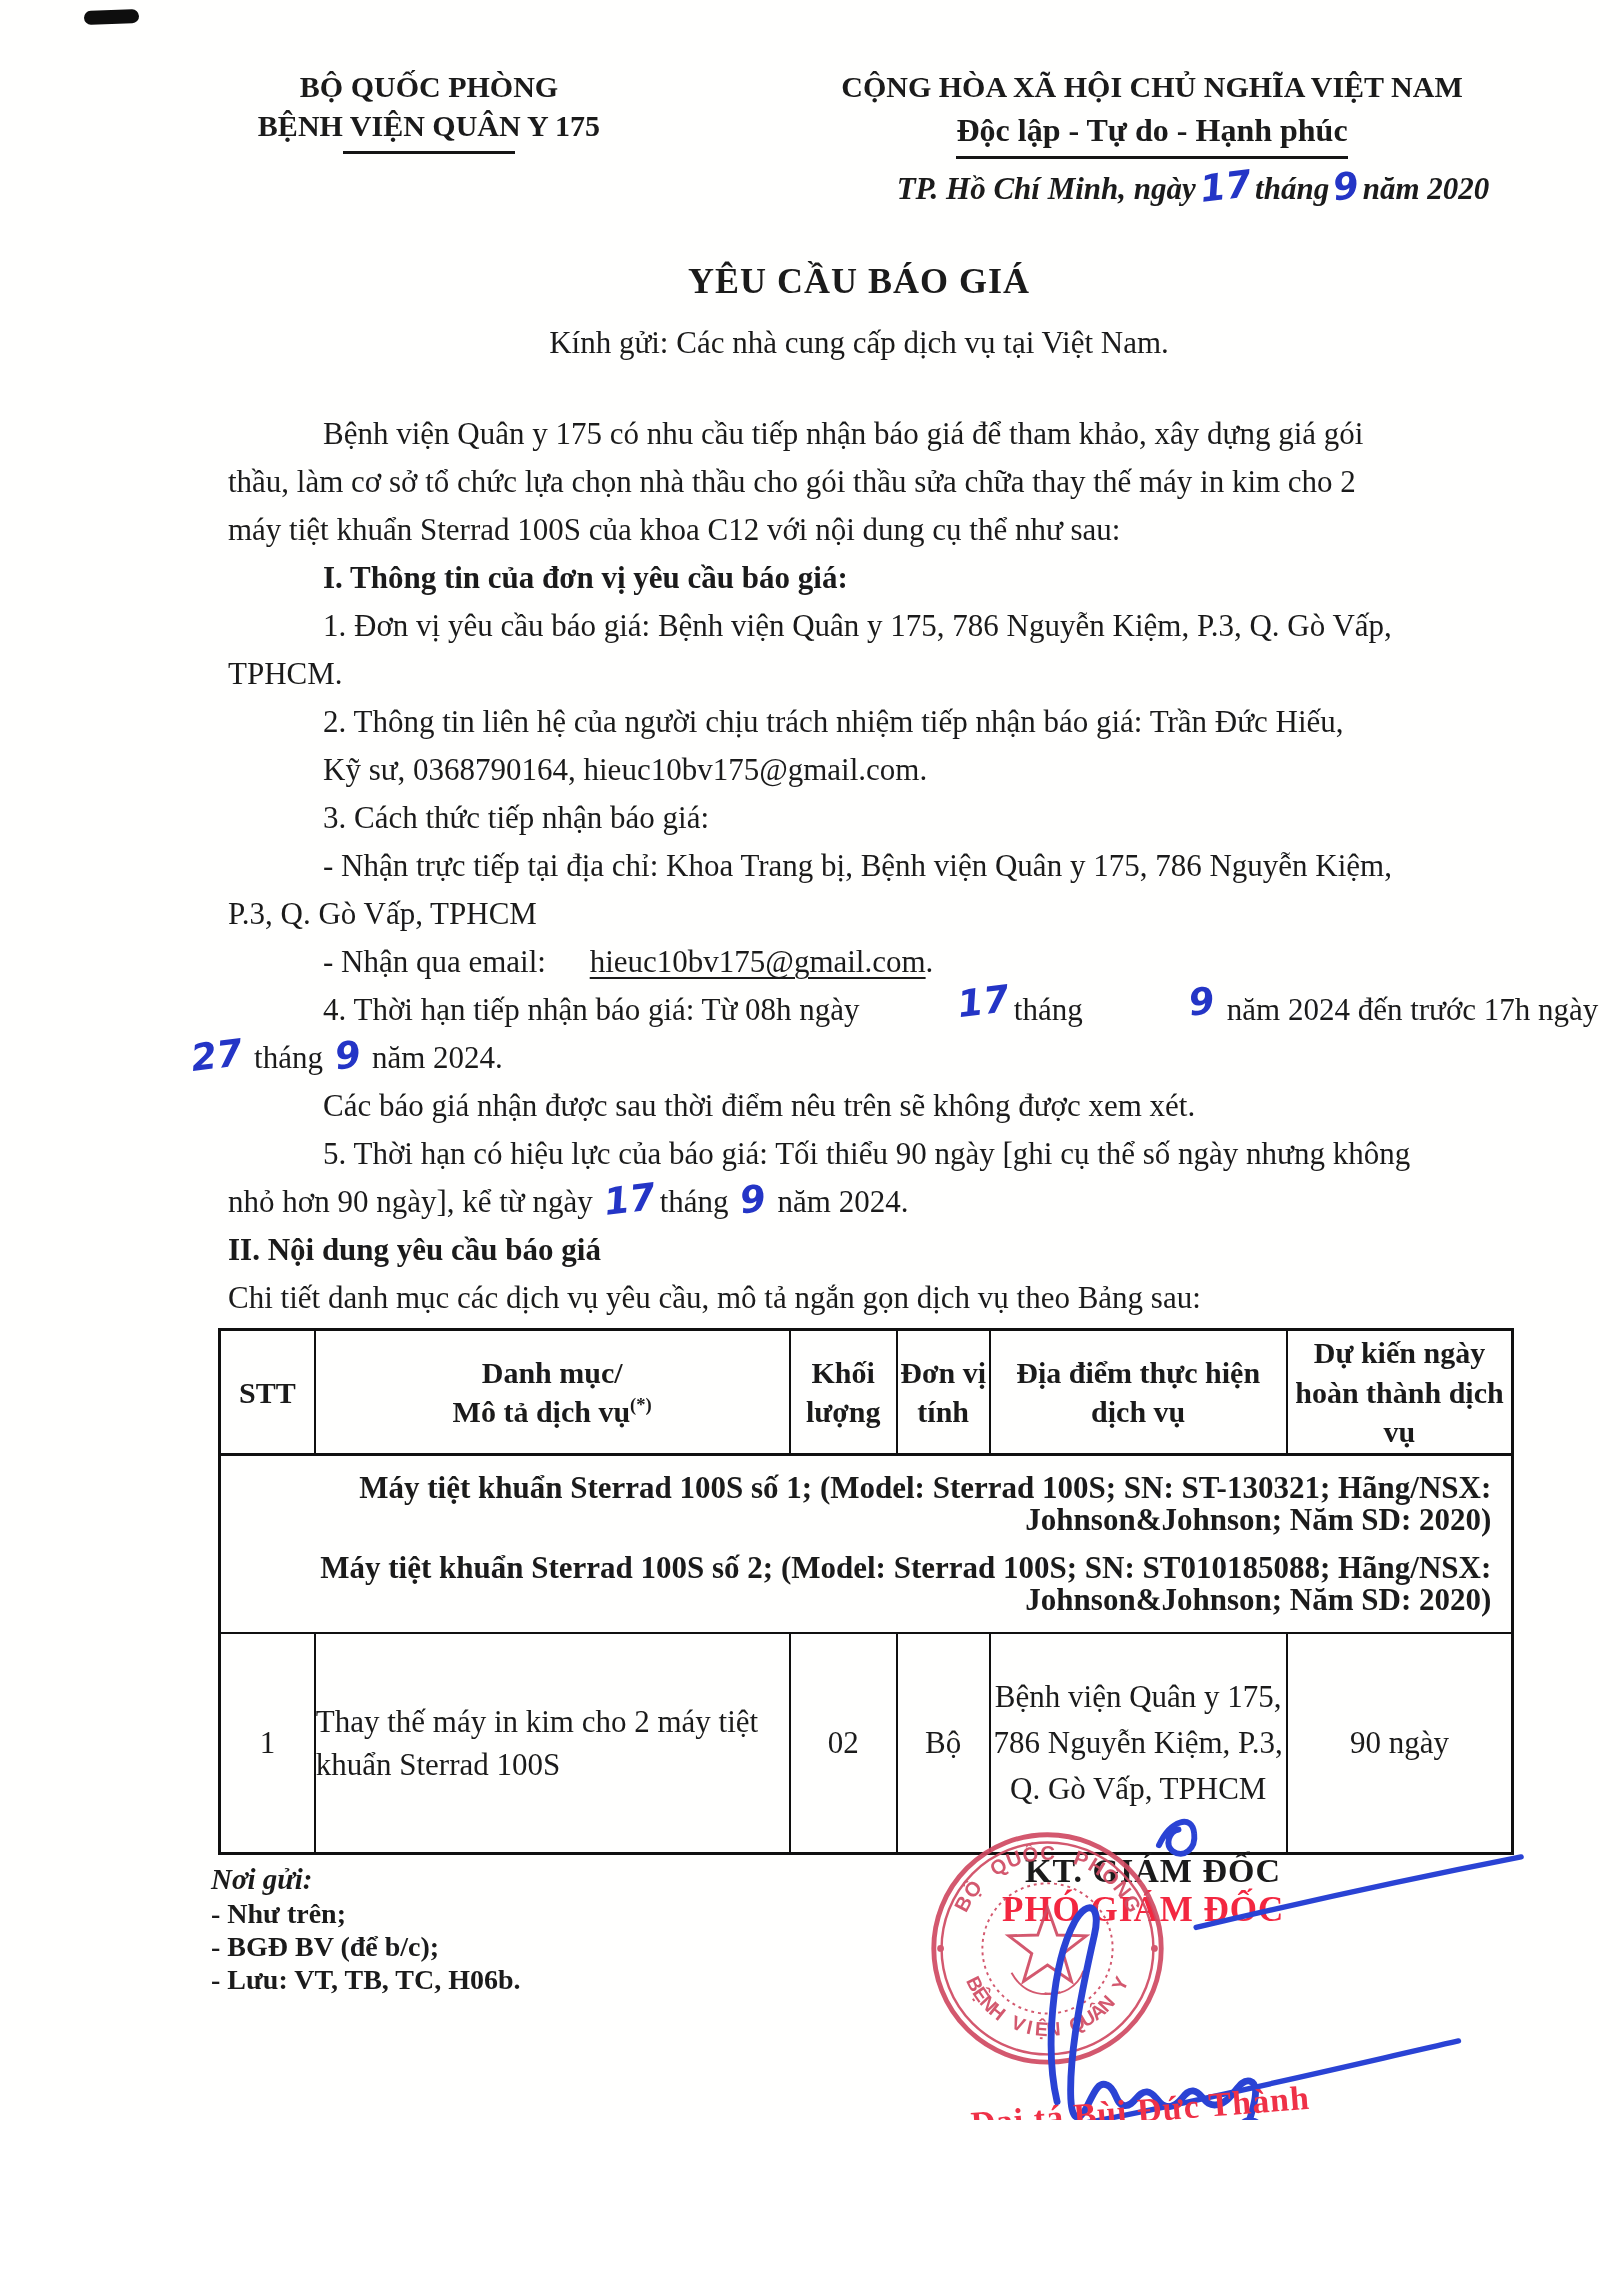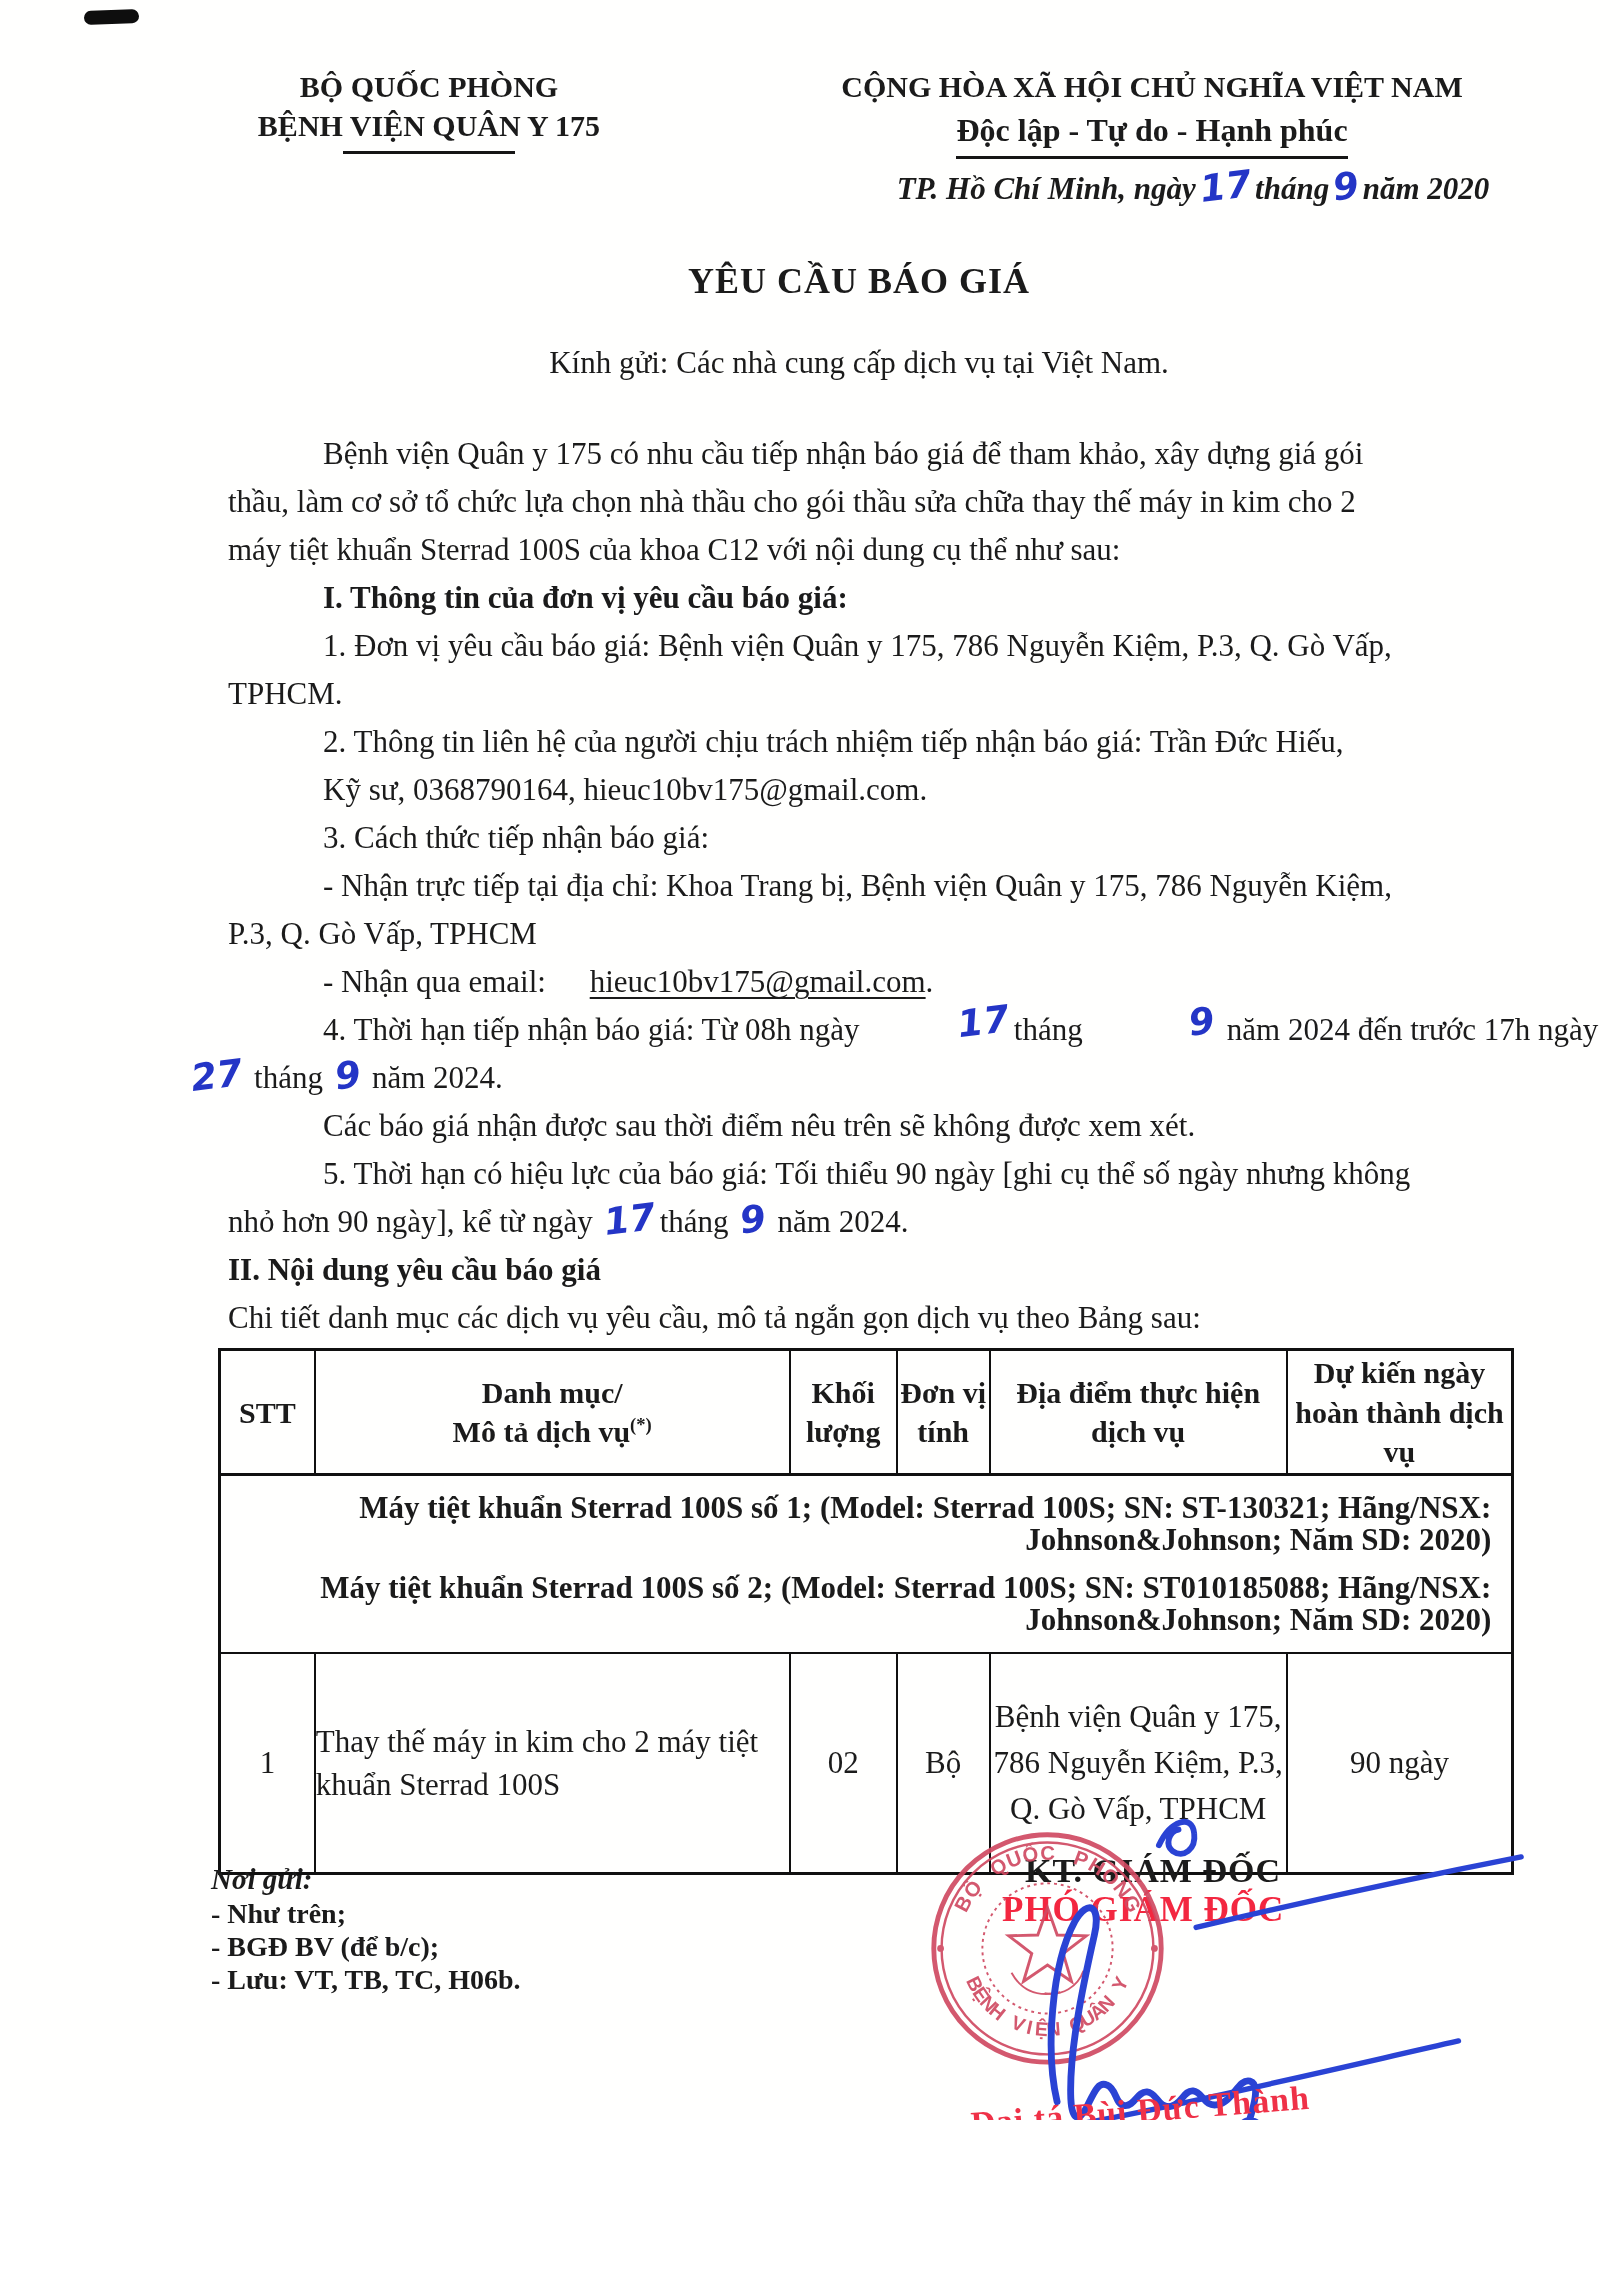--- a/index.html
+++ b/index.html
@@ -20,21 +20,21 @@
   .hdr-motto{font-size:32px;font-weight:bold;line-height:41px;margin-top:3.9px;}
   .rule-right{width:392px;height:2.9px;background:#151515;margin:4.9px auto 0;}
   .hdr-date{font-size:31px;font-weight:bold;font-style:italic;margin-top:9.8px;white-space:nowrap;
             transform:translateX(41px);}
   
   .hw{font-family:"DejaVu Sans",sans-serif;font-style:italic;font-weight:600;color:#2435c6;
       font-size:37px;display:inline-block;transform:rotate(-7deg);line-height:1;margin:0 3.9px;}
   
   .content{margin:0 130px 0 228px;}
   .doc-title{text-align:center;font-size:36px;font-weight:bold;margin-top:53px;letter-spacing:1px;}
-  .greeting{text-align:center;font-size:31px;margin-top:43px;}
+  .greeting{text-align:center;font-size:31px;margin-top:23px;}
   .body-lines{margin-top:49px;}
   .bline{font-size:31px;line-height:48px;white-space:nowrap;}
   .ind{text-indent:95px;}
   .outd{margin-left:-41px;}
   .b{font-weight:bold;}
   .u{text-decoration:underline;text-decoration-thickness:2px;text-underline-offset:4.9px;margin-left:36px;}
   
   table.svc{border-collapse:collapse;table-layout:fixed;margin:5.9px 0 0 -9.8px;width:1294px;
             border:3.4px solid #101010;}
   table.svc td,table.svc th{border:2.5px solid #101010;vertical-align:middle;padding:0;}

